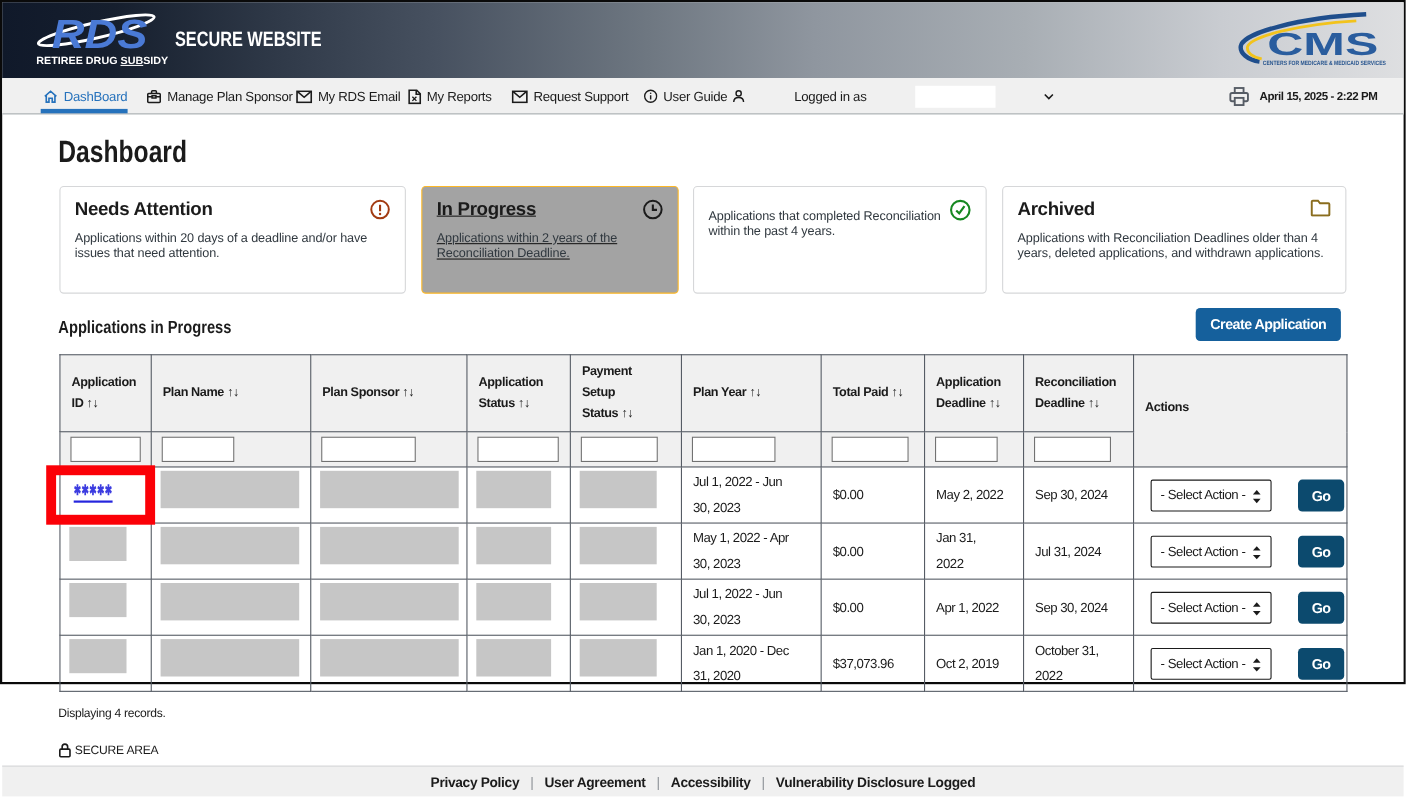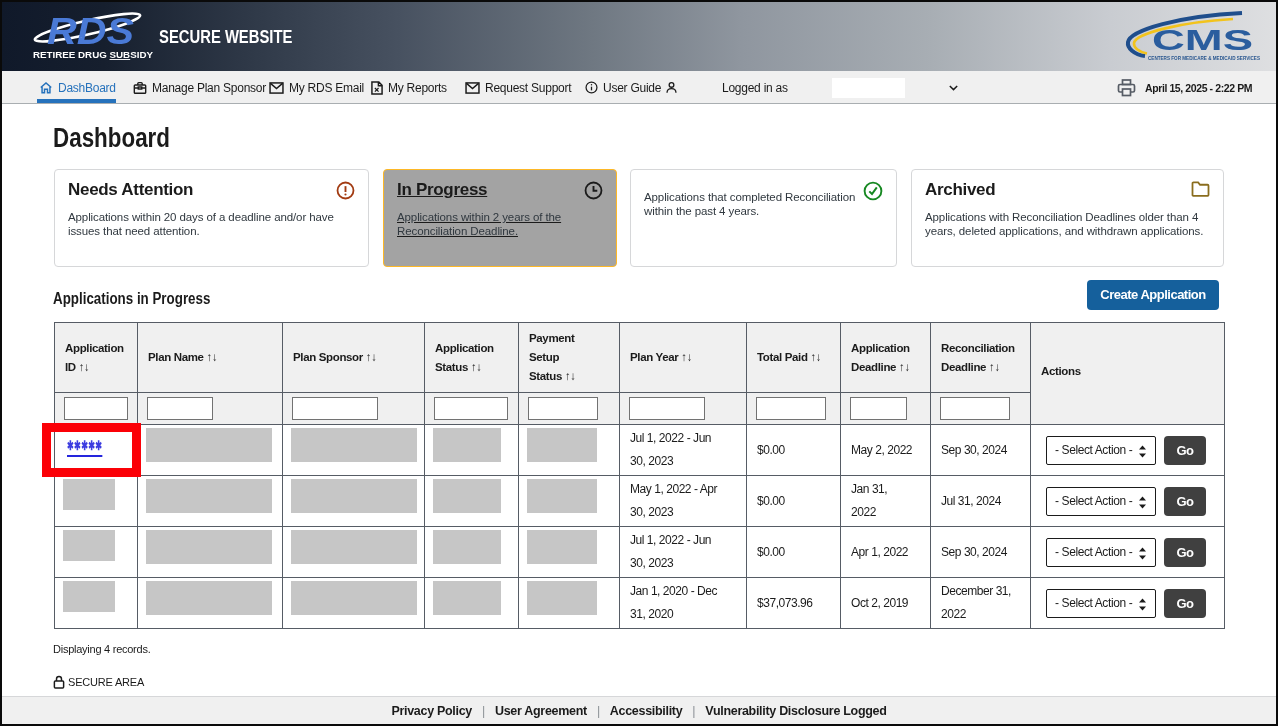--- a/index.html
+++ b/index.html
@@ -1,18 +1,18 @@
 <!DOCTYPE html>
 <html><head>
 <meta charset="utf-8">
 <style>
 * { margin:0; padding:0; box-sizing:border-box; }
 html,body { width:1278px; height:726px; overflow:hidden; }
 body { font-family:"Liberation Sans", sans-serif; color:#1b1b1b; background:#fff; }
-#page { position:relative; width:1278px; height:726px; border:2px solid #0a0a0a; background:#fff; }
+#page { position:relative; width:1278px; height:622px; border:2px solid #0a0a0a; background:#fff; }
 
 
 #hdr { position:absolute; left:0; top:0; width:1274px; height:69px;
   background:linear-gradient(90deg,#10192a 0%,#161f2e 8%,#303a49 20%,#475160 31%,#6e7781 46%,#8f969f 58%,#a8aeb4 73%,#c9ccd1 87%,#dedfe1 100%); }
 #rdslogo { position:absolute; left:28px; top:6px; }
 #securetxt { position:absolute; left:157px; top:24px; color:#fff; font-size:19px; font-weight:bold; transform:scaleX(0.78); transform-origin:left top; white-space:nowrap; }
 #cmslogo { position:absolute; left:1118px; top:6px; }
 
 
 #nav { position:absolute; left:0; top:69px; width:1274px; height:33px; background:#f0f0f0; border-bottom:1px solid #a9aeb1; }
@@ -42,21 +42,21 @@
 .gb { display:block; }
 th { background:#f0f0f0; text-align:left; font-size:11.5px; line-height:19px; padding:4px 4px 4px 10px; letter-spacing:-0.35px; vertical-align:middle; }
 td { font-size:12px; line-height:23px; padding:2px 4px 2px 10px; letter-spacing:-0.45px; color:#1b1b1b; vertical-align:middle; }
 .fr td { background:#f0f0f0; padding:4px 6px 4px 9px; }
 .finp { display:block; height:23px; background:#fff; border:1px solid #727272; }
 .gb { background:#c6c6c6; }
 .arr { font-weight:bold; }
 #redbox { position:absolute; left:40px; top:421px; width:99px; height:54px; border:9px solid #fb0007; background:transparent; }
 #stars { position:absolute; left:65px; top:436px; font-size:13px; font-weight:bold; color:#3c3ce0; letter-spacing:0.5px; border-bottom:2px solid #2525dd; padding-bottom:2px; transform:scaleX(0.62); transform-origin:left top; }
 .selbox { display:inline-block; width:110px; height:29px; border:1px solid #1b1b1b; border-radius:2px; background:#fff; font-size:12px; letter-spacing:-0.4px; line-height:27px; padding-left:8px; color:#1b1b1b; position:relative; }
-.gobtn { display:inline-block; width:42px; height:29px; background:#404040; border-radius:4px; color:#fff; font-size:13px; font-weight:bold; text-align:center; line-height:29px; margin-left:8px; vertical-align:top; }
+.gobtn { display:inline-block; width:42px; height:29px; background:#0c4a6e; border-radius:4px; color:#fff; font-size:13px; font-weight:bold; text-align:center; line-height:29px; margin-left:24px; vertical-align:top; }
 
 #disp { position:absolute; left:51px; top:641px; font-size:11px; letter-spacing:-0.25px; }
 #secarea { position:absolute; left:51px; top:673px; font-size:11px; letter-spacing:-0.2px; display:flex; align-items:center; gap:3px; }
 
 #footer { position:absolute; left:0; top:694px; width:1274px; height:28px; background:#f0f0f0; border-top:1px solid #d6d7d9; display:flex; align-items:center; justify-content:center; gap:0; font-size:12.5px; font-weight:bold; letter-spacing:-0.3px; }
 #footer .sep { color:#8d9297; font-weight:normal; margin:0 10px; }
 </style>
 </head>
 <body>
 <div id="page">
@@ -260,21 +260,21 @@
     </tr>
     <tr style="height:51px;">
       <td class="gbc"><span class="gb" style="display:inline-block;width:52px;height:31px;"></span></td>
       <td class="gbc"><span class="gb" style="display:inline-block;width:126px;height:34px;"></span></td>
       <td class="gbc"><span class="gb" style="display:inline-block;width:126px;height:34px;"></span></td>
       <td class="gbc"><span class="gb" style="display:inline-block;width:68px;height:34px;"></span></td>
       <td class="gbc"><span class="gb" style="display:inline-block;width:70px;height:34px;"></span></td>
       <td>Jan 1, 2020 - Dec<br>31, 2020</td>
       <td>$37,073.96</td>
       <td>Oct 2, 2019</td>
-      <td>December 31, 2022</td>
+      <td>October 31, 2022</td>
       <td style="padding:0 0 0 15px;"><span class="selbox">- Select Action - <svg width="9" height="13" viewBox="0 0 9 13" style="position:absolute;right:8px;top:8px;">
                 <path d="M4.5 0.5 L8 4.5 H1 Z" fill="#1b1b1b"></path>
                 <path d="M4.5 12.5 L1 8.5 H8 Z" fill="#1b1b1b"></path>
               </svg></span><span class="gobtn">Go</span></td>
     </tr>
   </tbody>
     </table>
 
   <div id="redbox"></div>
   <div id="stars">✱✱✱✱✱</div>

